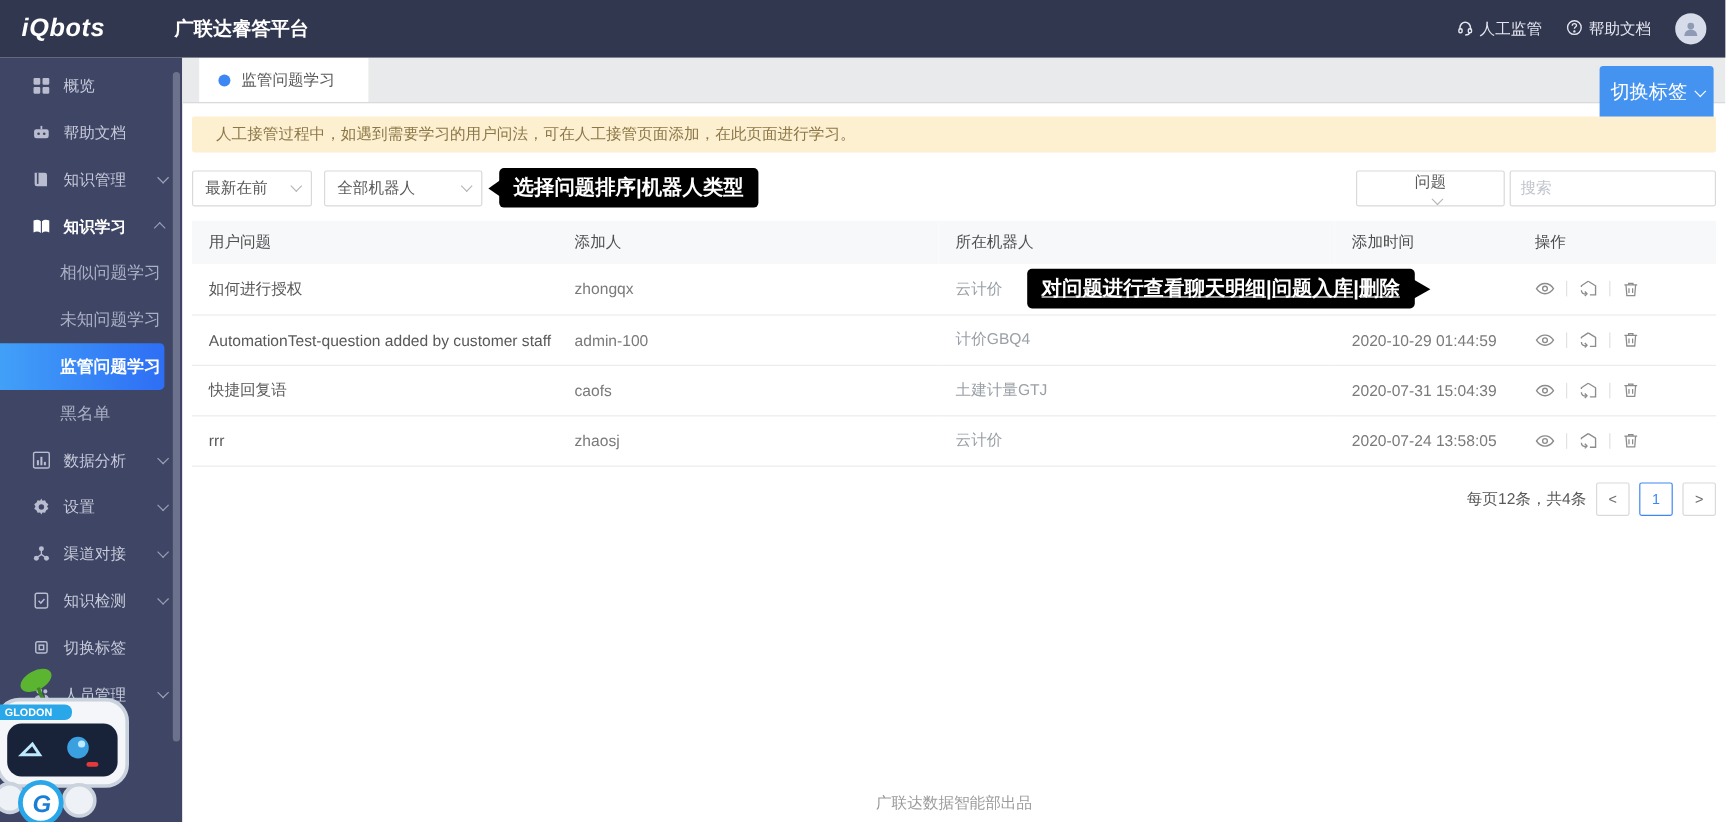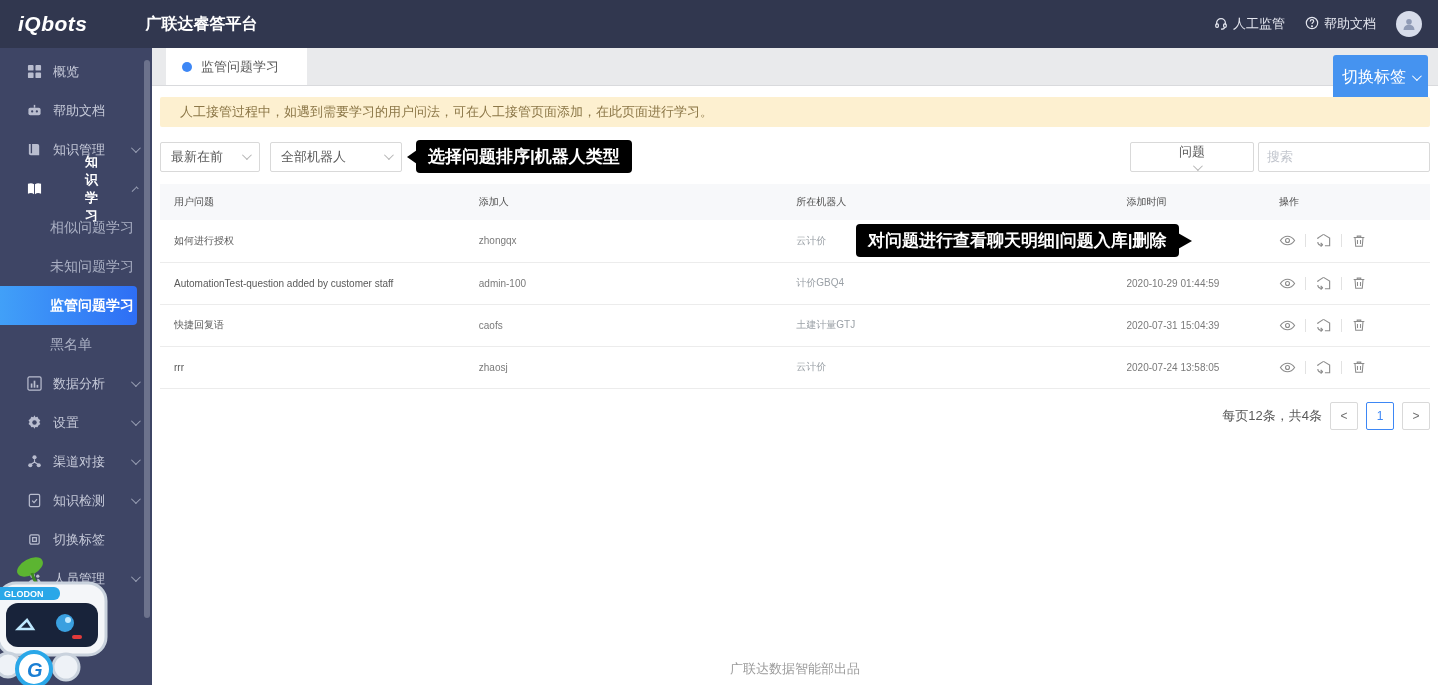--- a/index.html
+++ b/index.html
@@ -20,21 +20,21 @@
   
   .layout { display:flex; height:637px; position:relative; }
 
   
   .sidebar { width:152px; background:#3e4565; flex-shrink:0; position:relative; }
   .menu { padding-top:4px; }
   .mi { height:39px; display:flex; align-items:center; padding:0 14px 0 27px;
         color:#c6cad9; font-size:13px; cursor:pointer; }
   .mi .ic { width:16px; height:16px; margin-right:10px; flex-shrink:0; }
   .mi .ic svg { display:block; }
-  .mi.parent-active { color:#fff; font-weight:bold;gap:32px; }
+  .mi.parent-active { color:#fff; font-weight:bold; }
   .chev { width:7px; height:7px; border-right:1.4px solid #9aa0b5;
           border-bottom:1.4px solid #9aa0b5; margin-left:auto; }
   .chev.down { transform:rotate(45deg) translateY(-2px); }
   .chev.up { transform:rotate(-135deg) translateY(-2px); }
   .sub { height:39px; display:flex; align-items:center; padding-left:50px;
          color:#aab0c4; font-size:14px; cursor:pointer; width:152px; }
   .sub.active { width:137px; border-radius:0 4px 4px 0; color:#fff; font-weight:bold;
          background:linear-gradient(90deg,#41a0f8,#2e6ef5); }
   .thumb { position:absolute; right:2px; top:12px; width:6px; height:558px;
            background:#9298ad; opacity:.55; border-radius:3px; }
@@ -77,28 +77,28 @@
   .searchbox input::placeholder { color:#c0c4cc; }
 
   
   .tip { background:#000; color:#fff; font-weight:bold; font-size:17px;
          padding:3px 12px; border-radius:4px; line-height:27px; white-space:nowrap;
          position:relative; z-index:40; }
   .tip1 { margin-left:14px; }
   .tip1::before { content:""; position:absolute; left:-9px; top:50%;
          transform:translateY(-50%); border:7px solid transparent;
          border-right:10px solid #000; border-left:0; }
-  .tip2 { position:absolute; top:40px; left:696px; }
+  .tip2 { position:absolute; top:40px; left:696px;text-decoration:underline; }
   .tip2::after { content:""; position:absolute; right:-13px; top:50%;
          transform:translateY(-50%); border:8px solid transparent;
          border-left:14px solid #000; border-right:0; }
 
   
   .table-wrap { position:relative; }
-  table { width:100%; border-collapse:collapse; table-layout:fixed; font-size:10px; }
+  table { width:100%; border-collapse:collapse; table-layout:fixed; font-size:13px; }
   thead tr { background:#f7f8fa; }
   th { text-align:left; font-weight:normal; color:#4f4f4f; height:36px; padding-left:14px; }
   td { height:42px; border-bottom:1px solid #ececec; padding-left:14px;
        overflow:hidden; white-space:nowrap; text-overflow:ellipsis; }
   td.c-q { color:#595959; }
   td.c-adder { color:#7a7a7a; }
   td.c-robot { color:#9aa0a6; }
   td.c-time { color:#7a7a7a; }
   .ops { display:flex; align-items:center; }
   .op { display:flex; cursor:pointer; }

